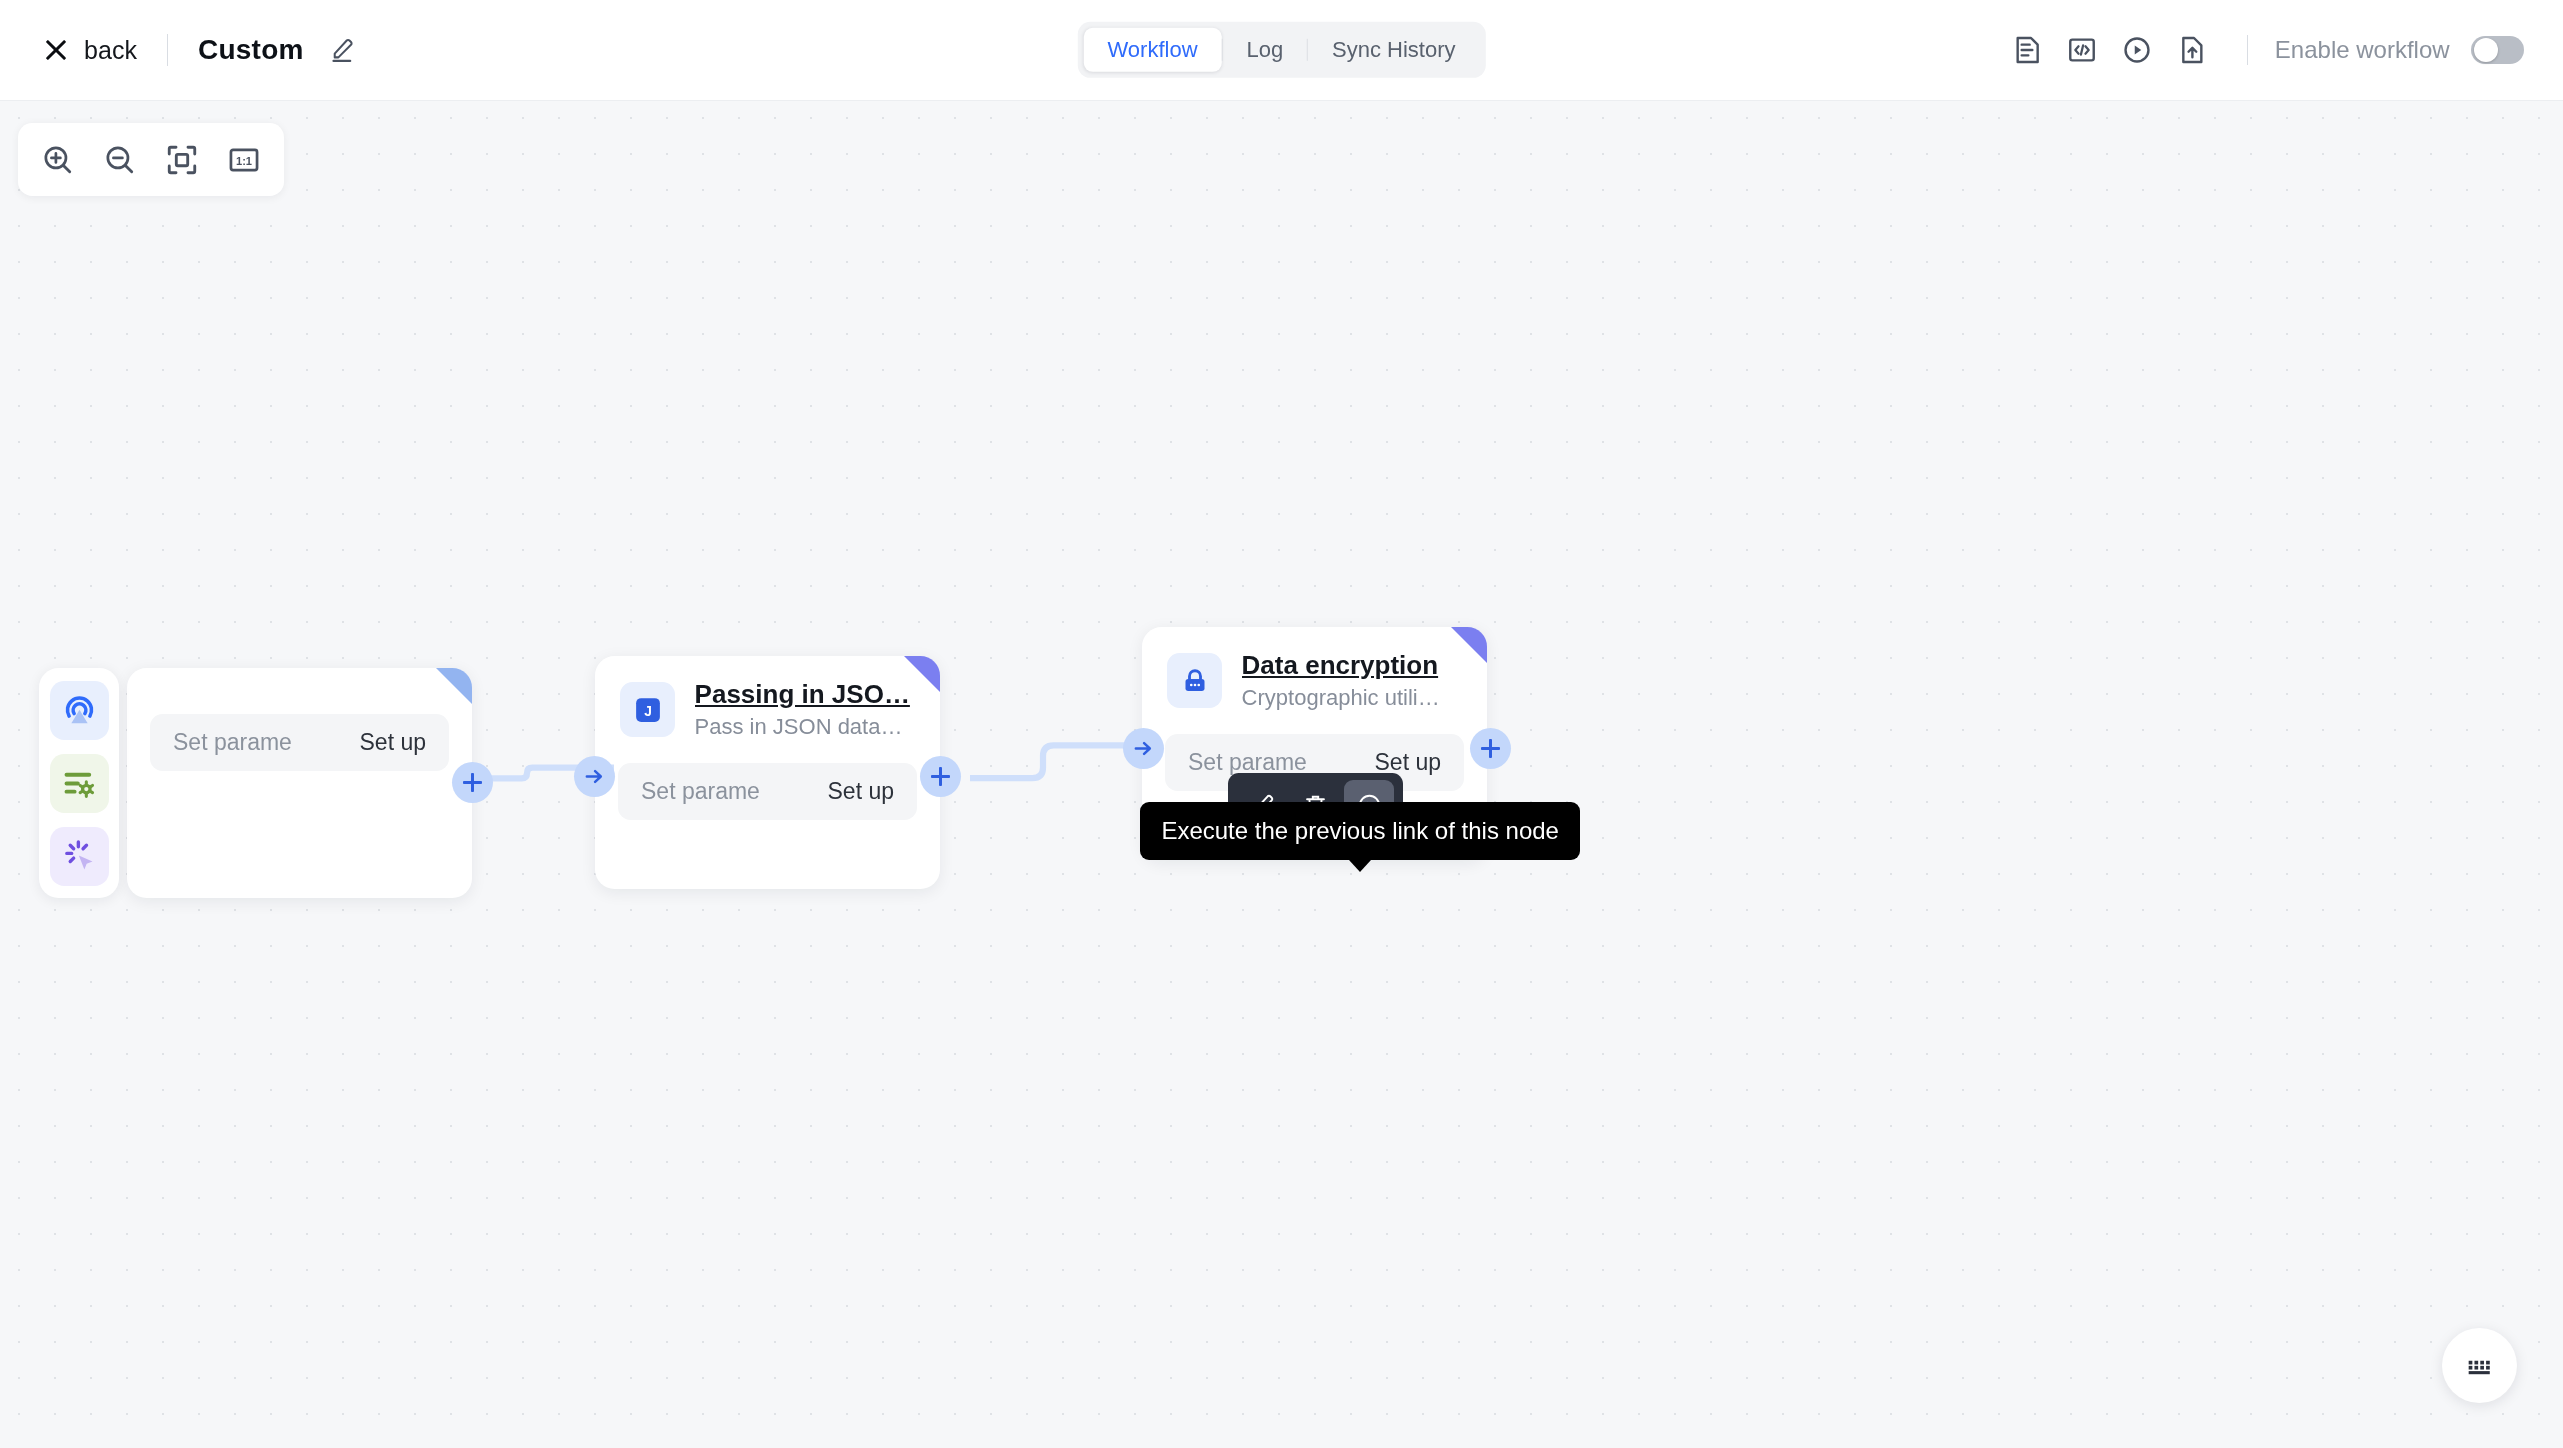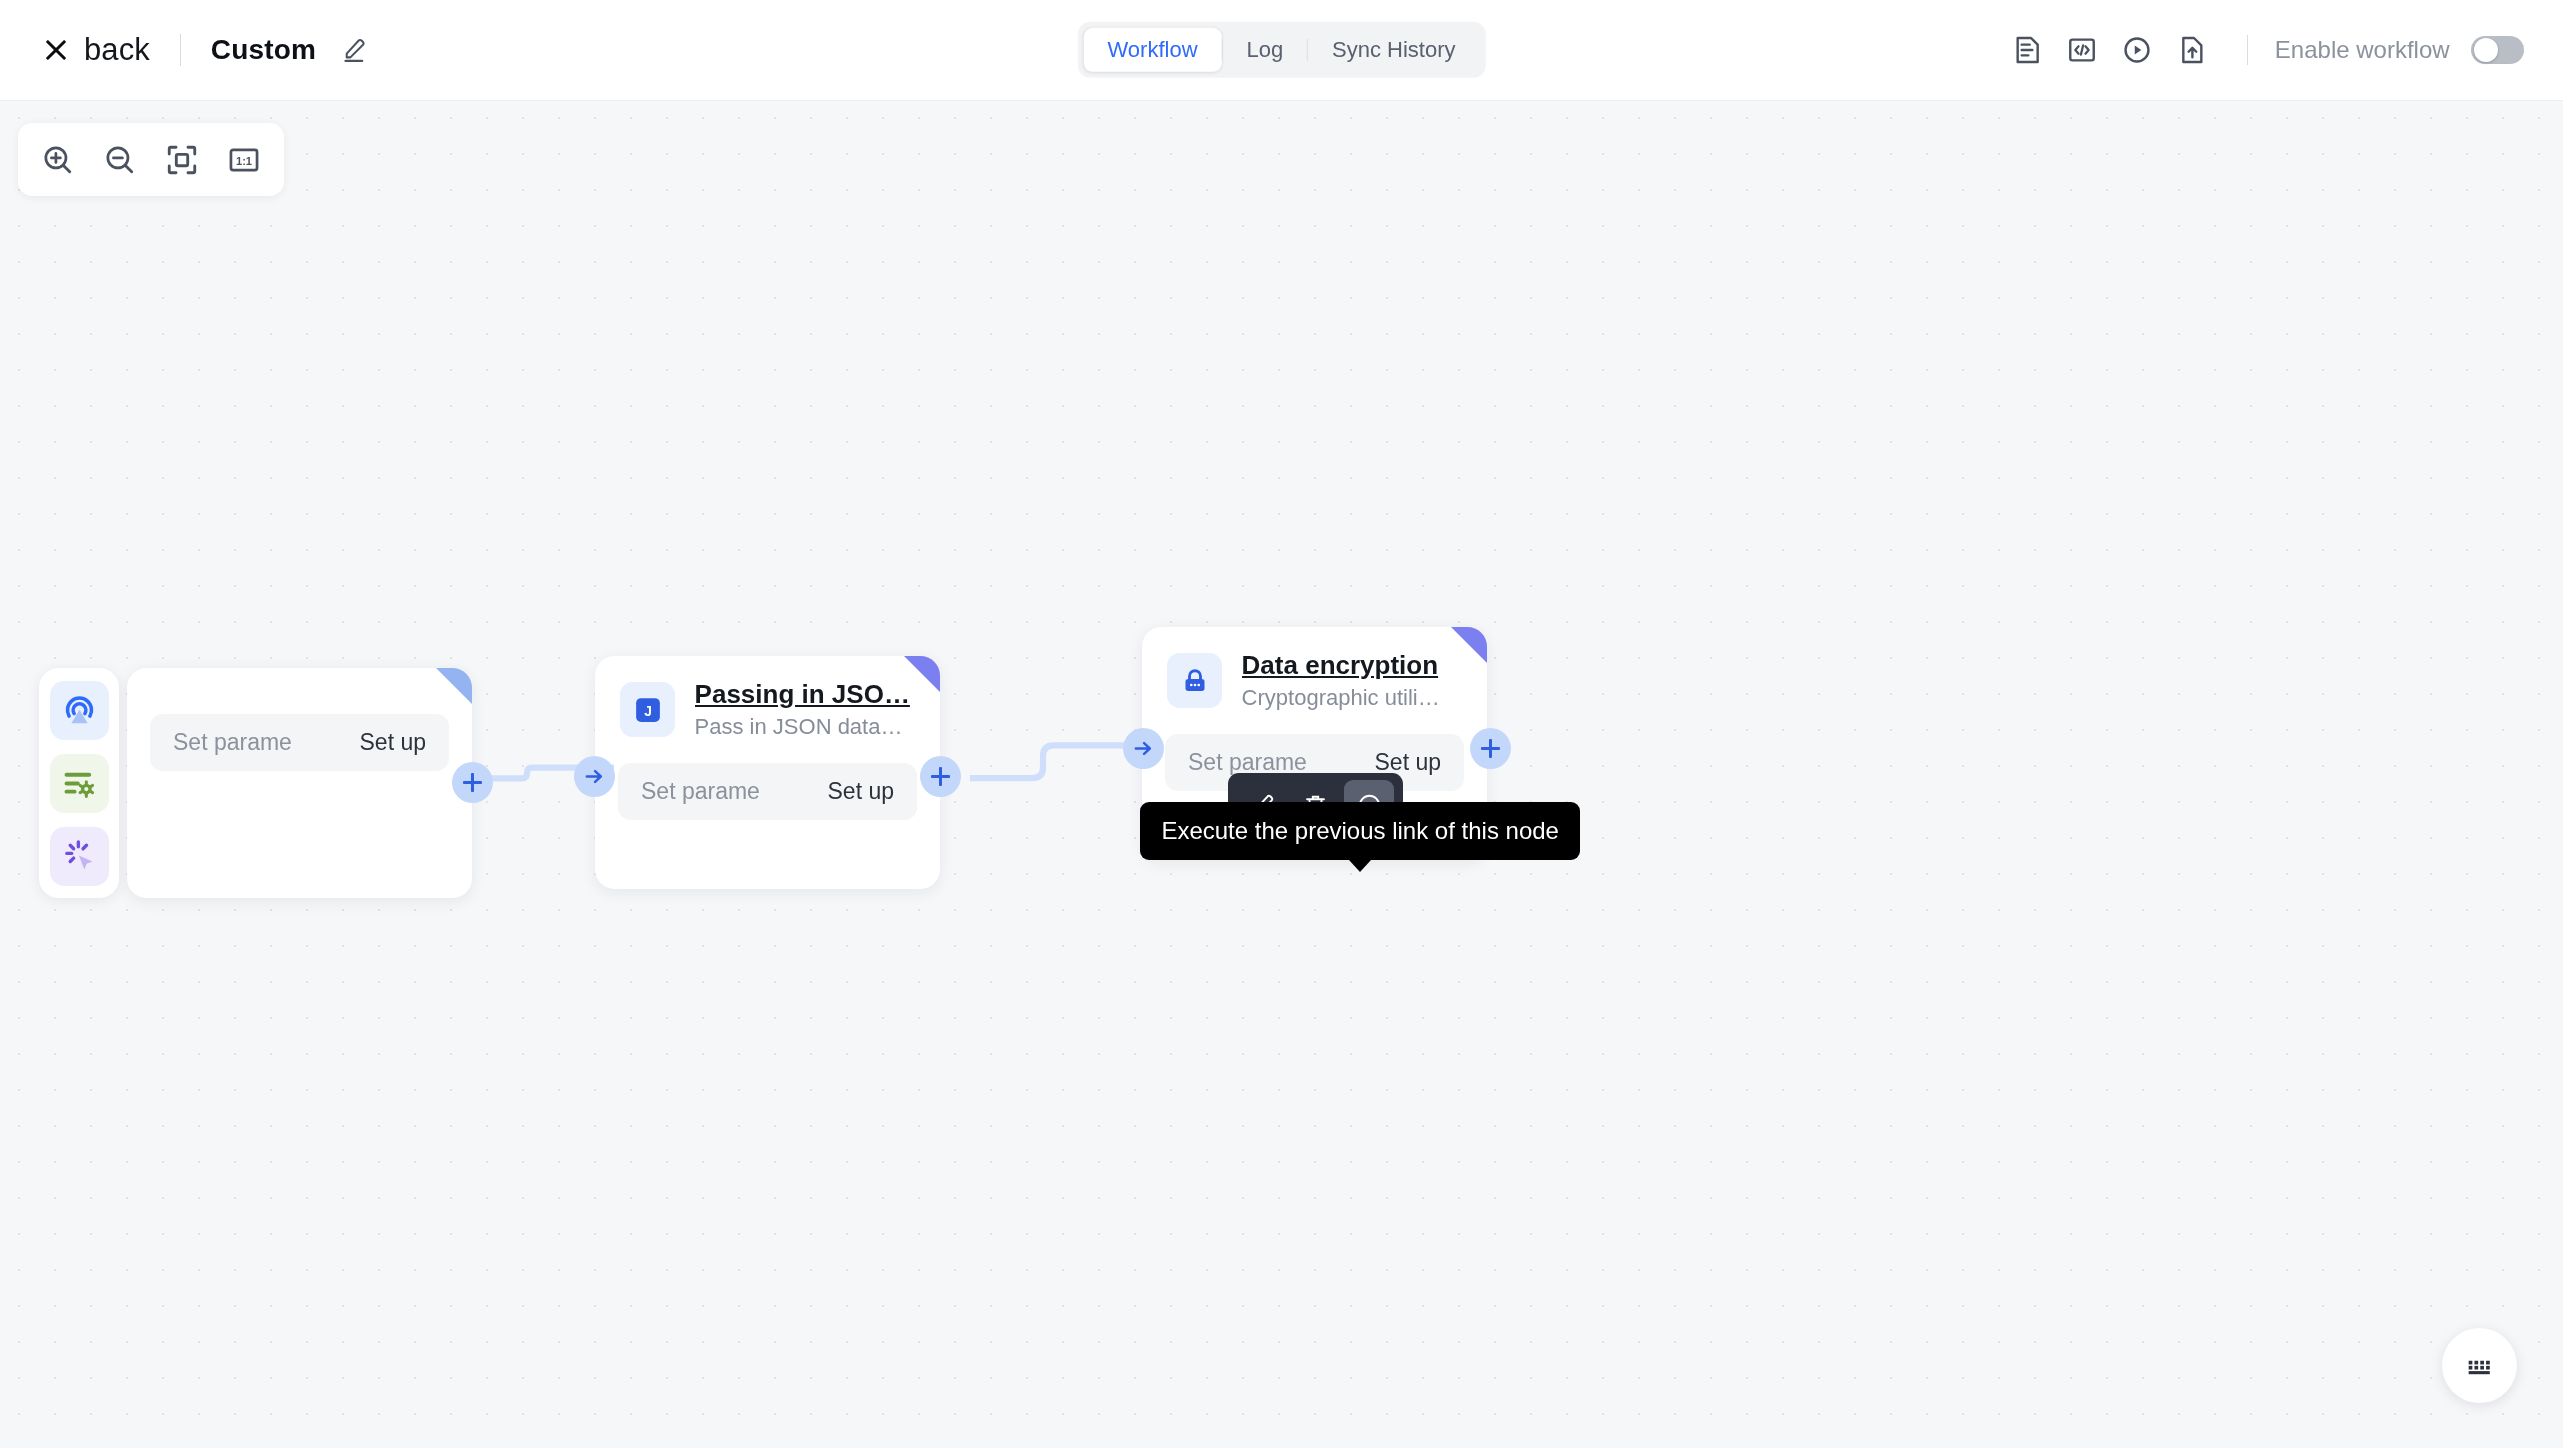--- a/index.html
+++ b/index.html
@@ -24,21 +24,21 @@
     display: flex; align-items: center; gap: 16px;
     cursor: pointer;
   }
   .back-x { width: 25px; height: 25px; position: relative; flex: none; }
   .back-x::before, .back-x::after {
     content: ""; position: absolute; left: 50%; top: 50%;
     width: 26px; height: 3px; background: #0b0d11; border-radius: 0.9px;
   }
   .back-x::before { transform: translate(-50%,-50%) rotate(45deg); }
   .back-x::after  { transform: translate(-50%,-50%) rotate(-45deg); }
-  .back-label { font-size: 31px; color: #14171c; letter-spacing: 0.1px; }
+  .back-label { font-size: 25px; color: #14171c; letter-spacing: 0.1px; }
   .hdr-divider { width: 0.9px; height: 32px; background: #d9dde3; margin: 0 30px; }
   .wf-title { font-size: 28px; font-weight: bold; color: #0d1117; letter-spacing: 0.2px; }
   .edit-pencil { margin-left: 23px; cursor: pointer; display: flex; align-items: center; }
 
   
   .tabs {
     position: absolute; left: 50%; top: 50%; transform: translate(-50%,-50%);
     background: #f2f3f5; border-radius: 12.5px; padding: 6.2px;
     display: flex; align-items: center;
   }

